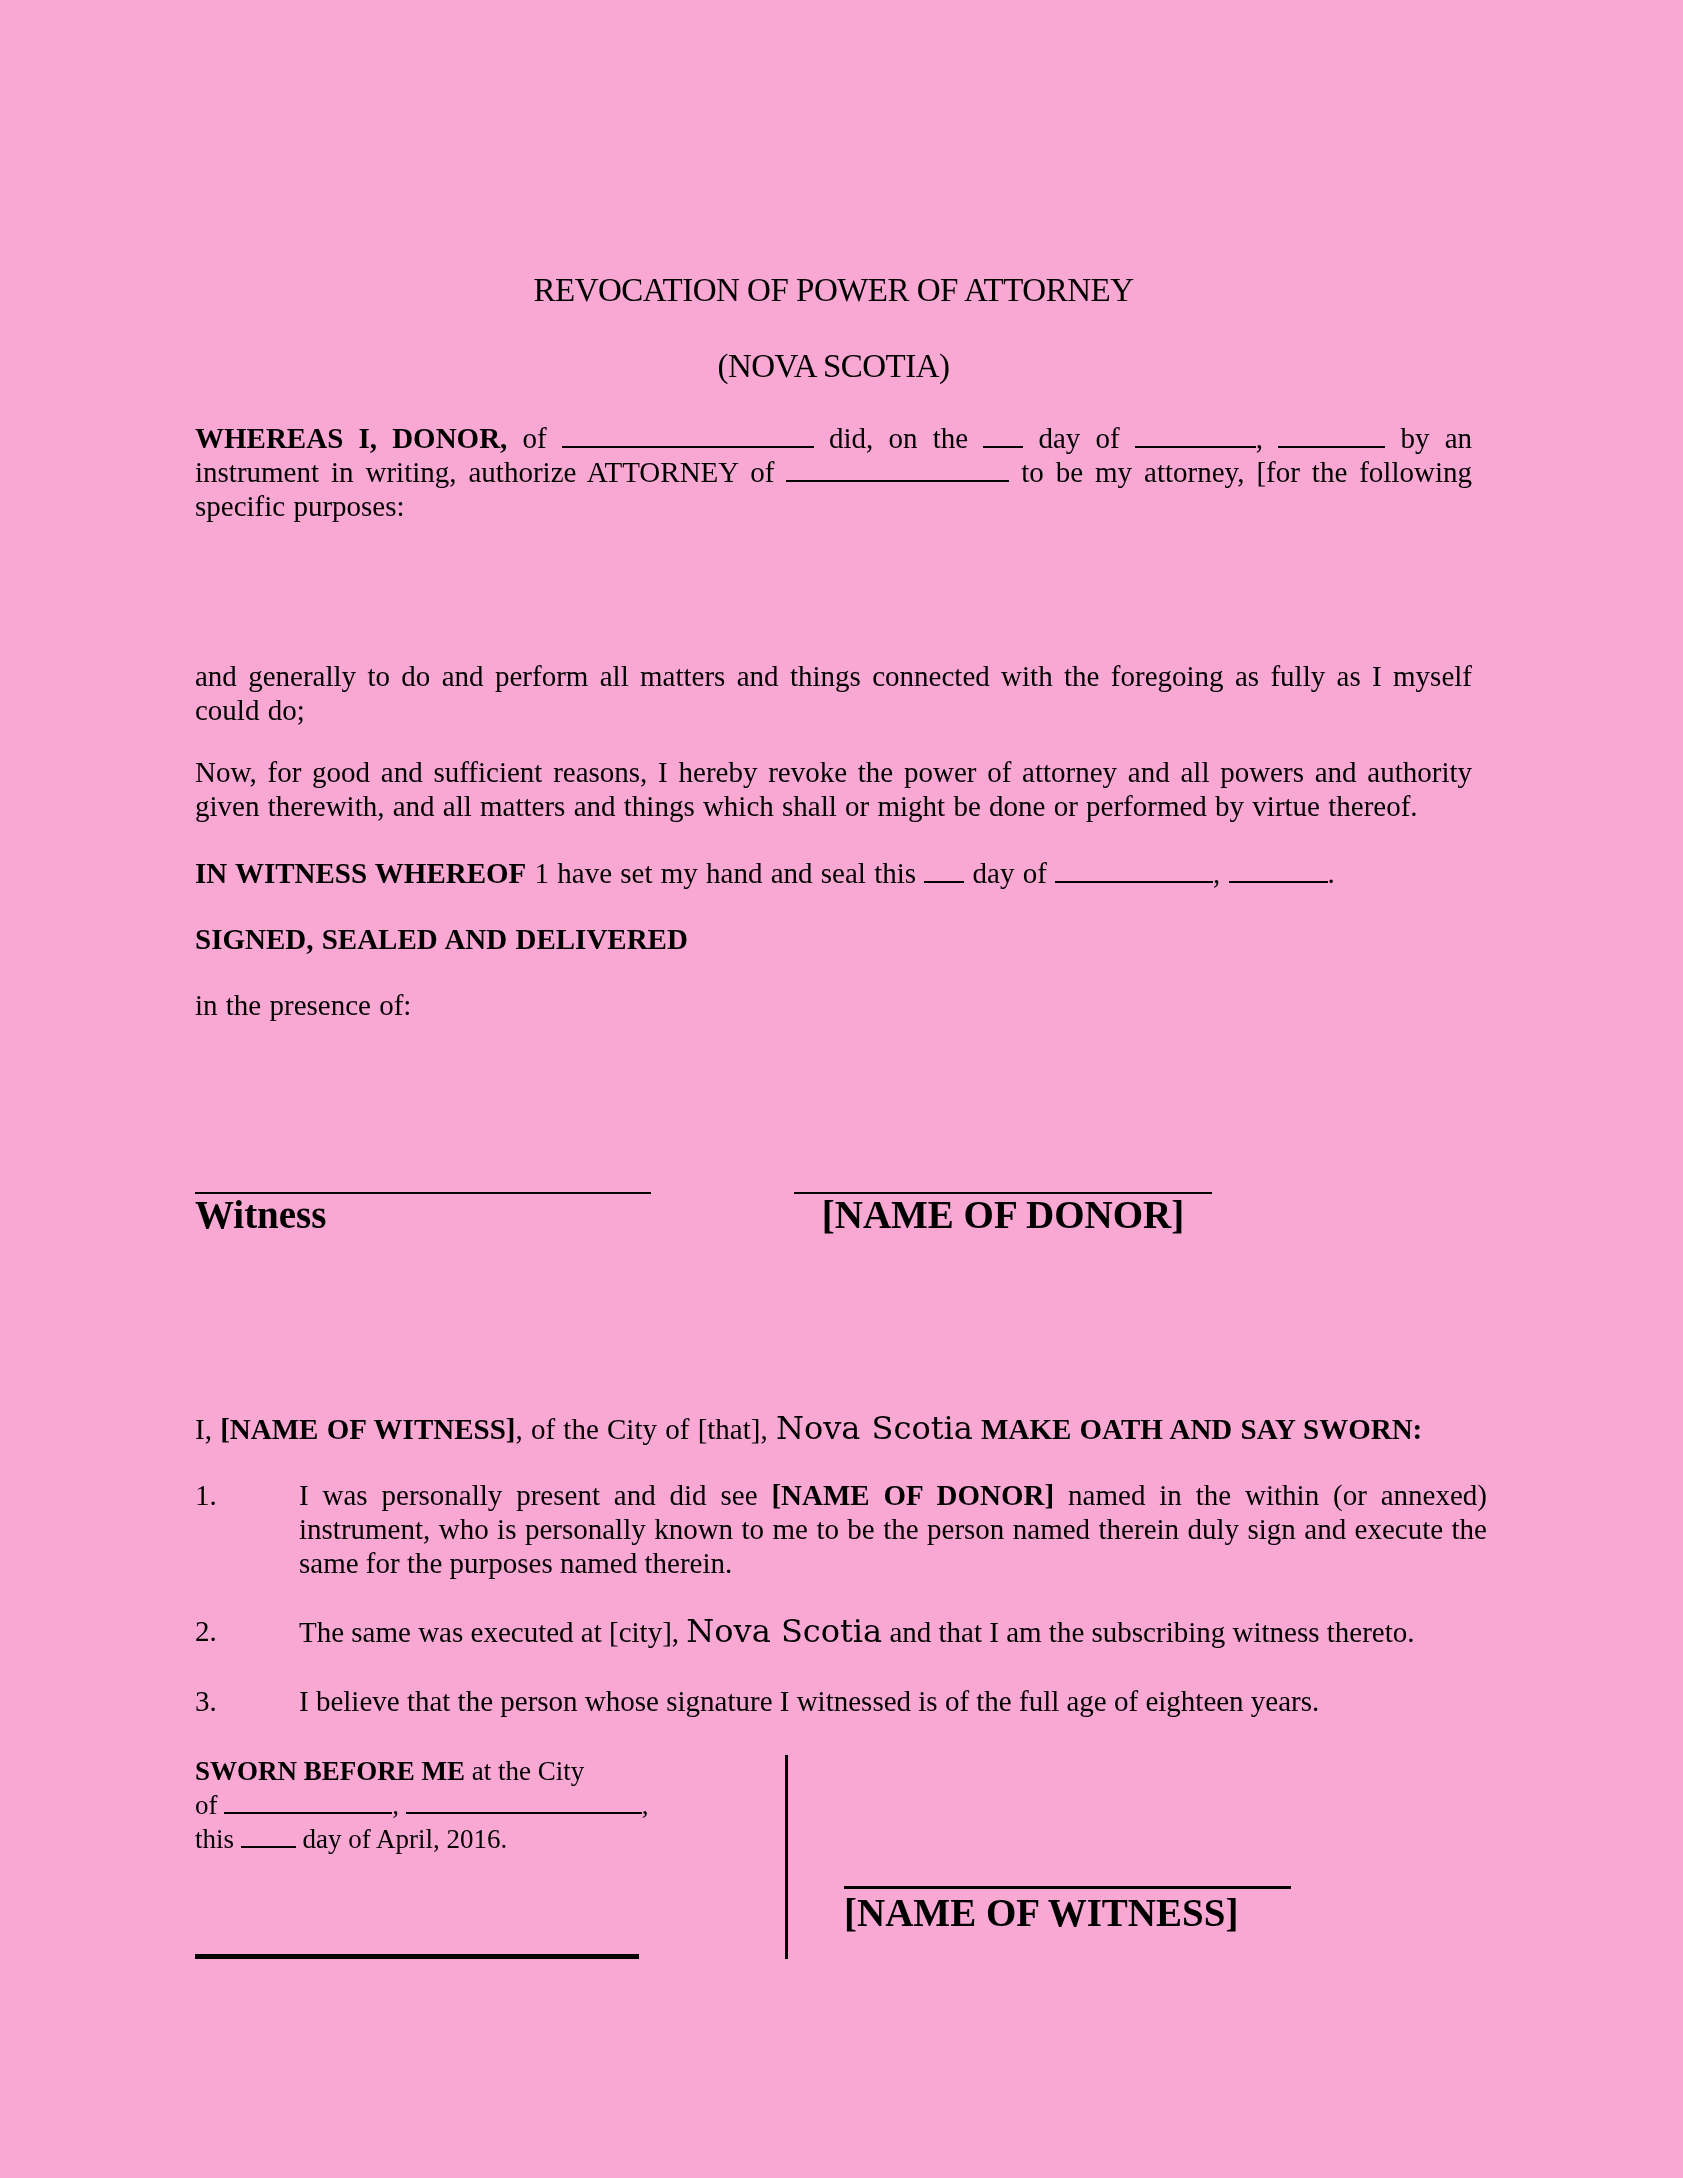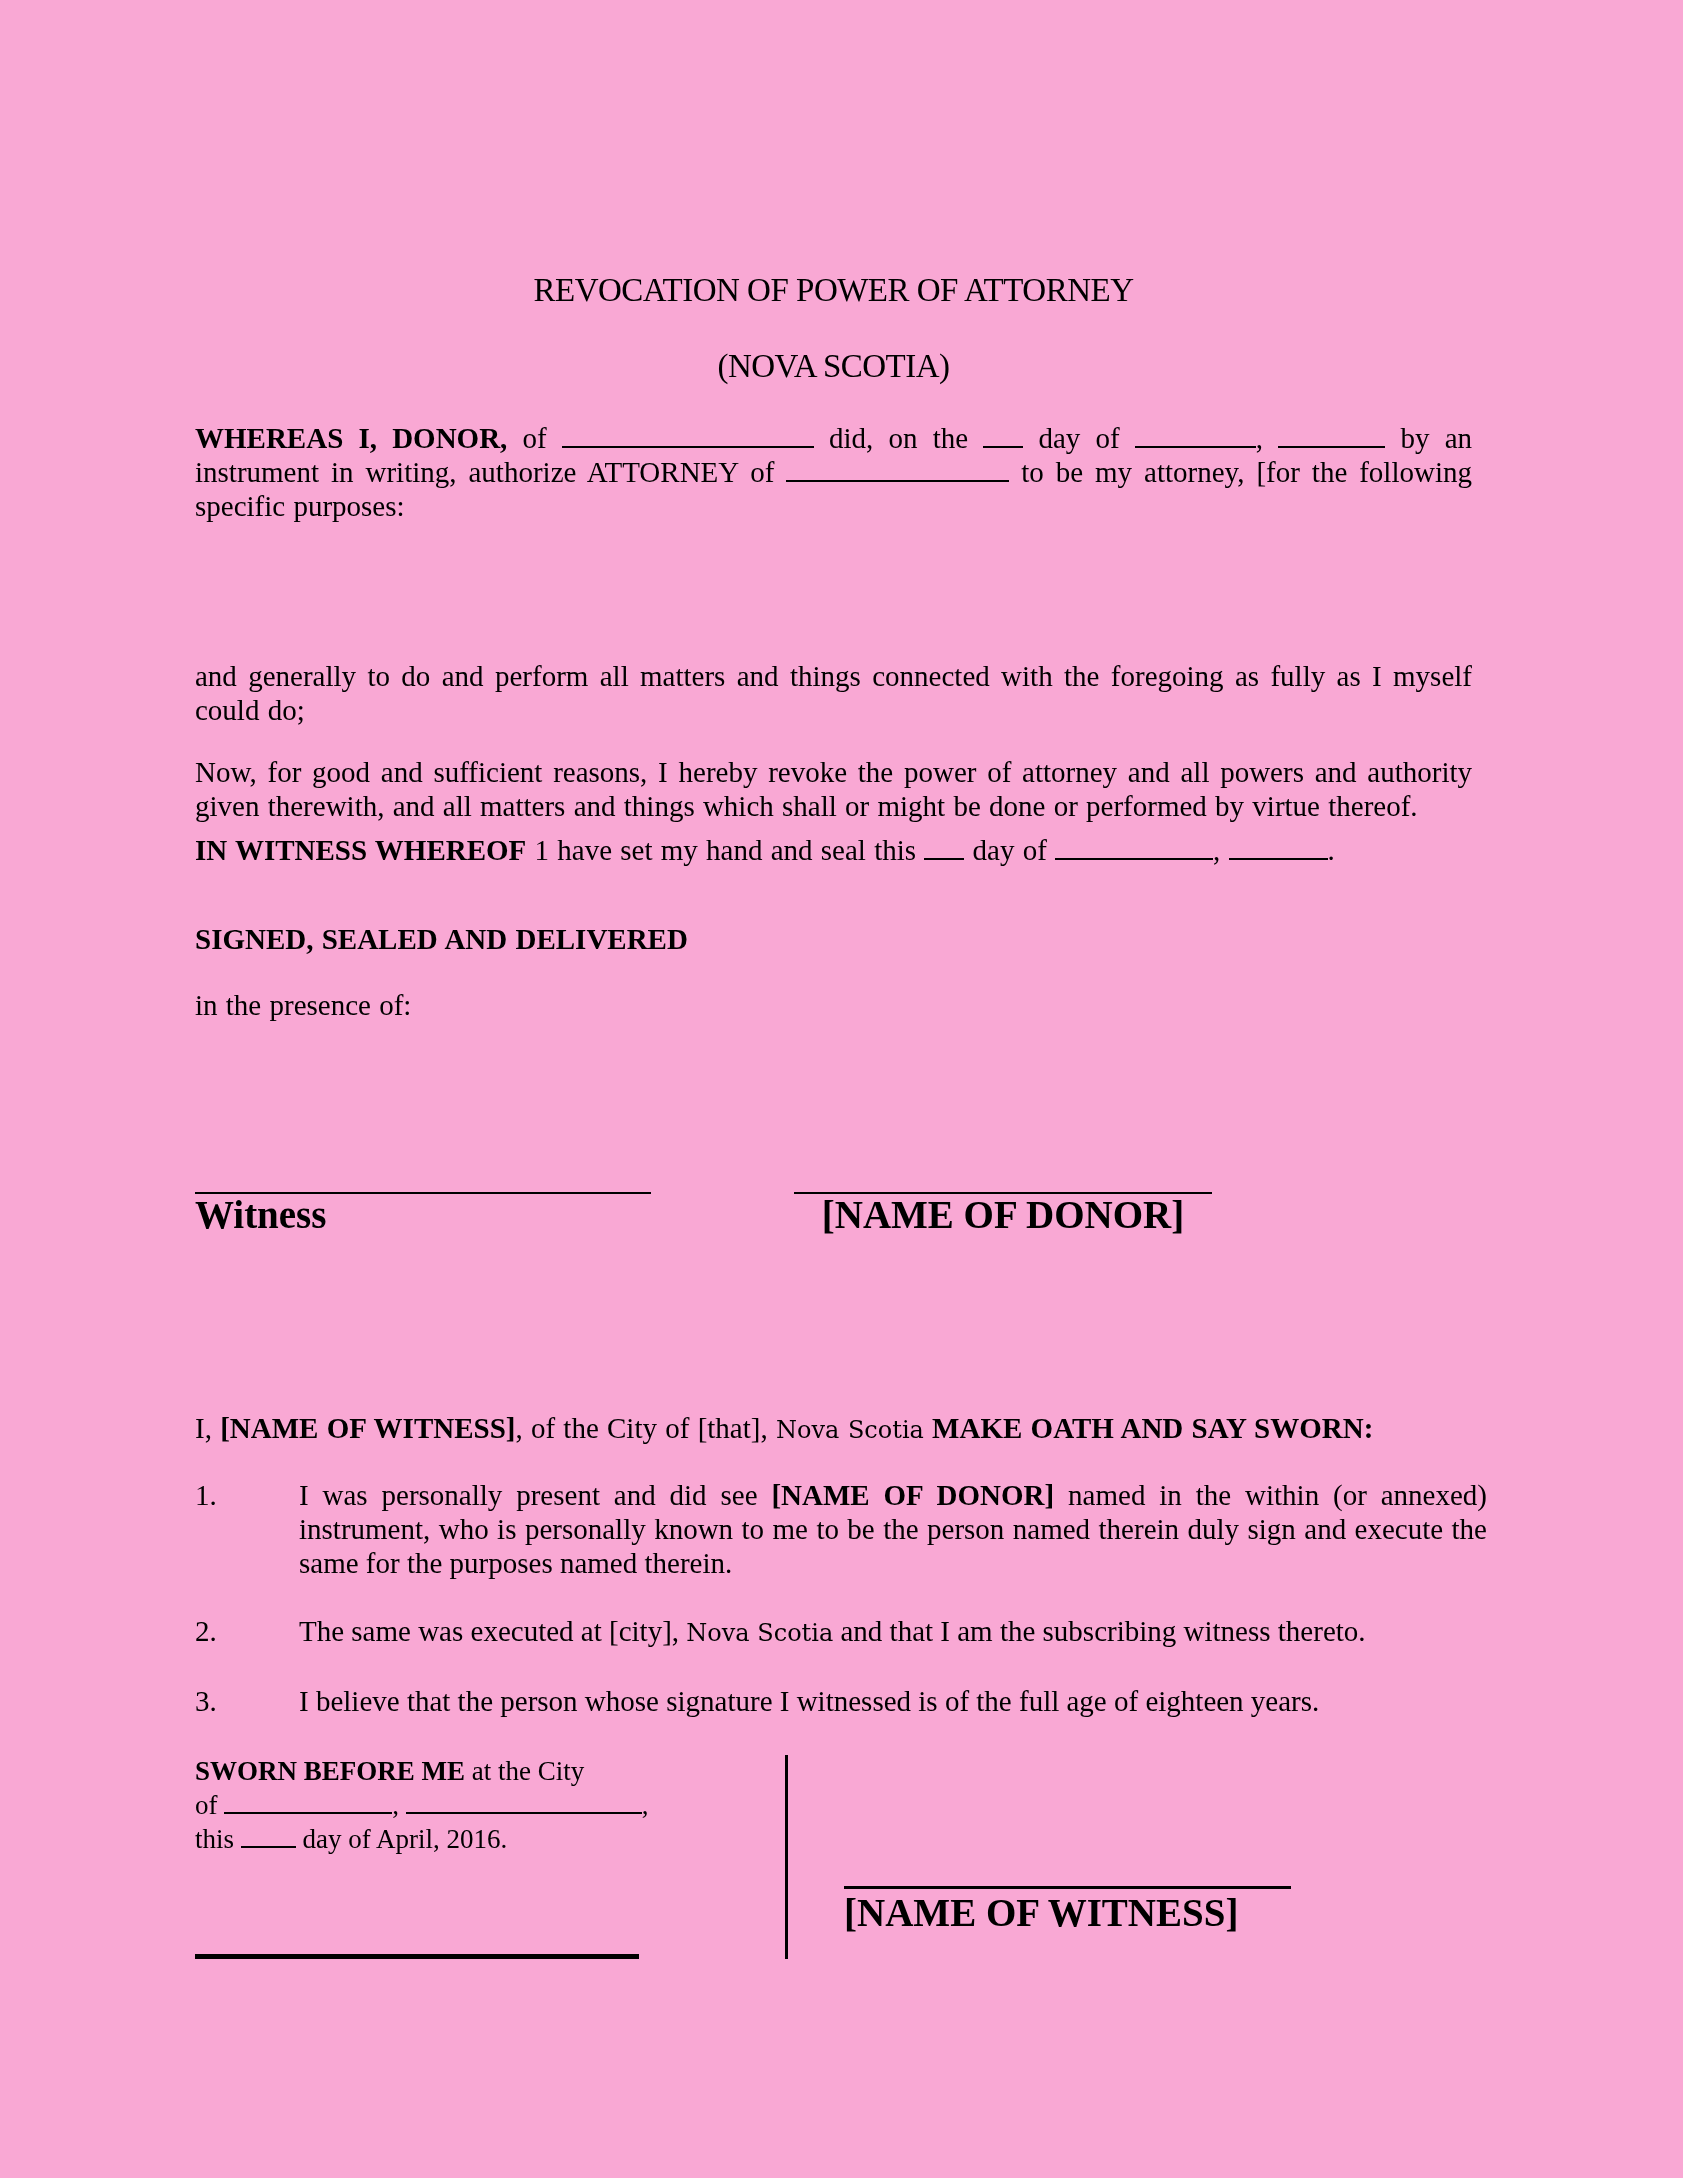--- a/index.html
+++ b/index.html
@@ -19,21 +19,21 @@
   .justify{text-align:justify;}
   .bold{font-weight:bold;}
   .heading{
     position:absolute;left:195px;width:1277px;
     text-align:center;
     font-size:33px;line-height:1.15;
     letter-spacing:-0.5px;
     white-space:nowrap;
   }
   .seg-bold{font-weight:bold;}
-  .seg-alt{font-family:"DejaVu Serif",serif;font-size:24px;}
+  .seg-alt{font-family:"DejaVu Serif",serif;font-size:32px;}
   .blank{
     display:inline-block;
     height:3px;
     border-bottom:2px solid #000;
     vertical-align:baseline;
   }
   .hline{position:absolute;background:#000;}
   .vline{position:absolute;background:#000;}
   .label{position:absolute;font-size:39px;line-height:34px;}
   .centerbox{text-align:center;}
@@ -50,21 +50,21 @@
   <div class="heading" style="top:272px">REVOCATION OF POWER OF ATTORNEY</div>
 
   <div class="heading" style="top:348px">(NOVA SCOTIA)</div>
 
   <div class="blk justify" style="top:421px"><span class="seg-bold">WHEREAS I, DONOR,</span><span> of </span><span class="blank" style="width: 252px;"></span><span> did, on the </span><span class="blank" style="width: 40px;"></span><span> day of </span><span class="blank" style="width: 121px;"></span><span>, </span><span class="blank" style="width: 107px;"></span><span> by an instrument in writing, authorize ATTORNEY of </span><span class="blank" style="width: 223px;"></span><span> to be my attorney, [for the following specific purposes:</span></div>
 
   <div class="blk justify" style="top:659px">and generally to do and perform all matters and things connected with the foregoing as fully as I myself could do;</div>
 
   <div class="blk justify" style="top:755px">Now, for good and sufficient reasons, I hereby revoke the power of attorney and all powers and authority given therewith, and all matters and things which shall or might be done or performed by virtue thereof.</div>
 
-  <div class="blk" style="top:833px"><span class="seg-bold">IN WITNESS WHEREOF</span><span> 1 have set my hand and seal this </span><span class="blank" style="width: 40px;"></span><span> day of </span><span class="blank" style="width: 158px;"></span><span>, </span><span class="blank" style="width: 99px;"></span><span>.</span></div>
+  <div class="blk" style="top:856px"><span class="seg-bold">IN WITNESS WHEREOF</span><span> 1 have set my hand and seal this </span><span class="blank" style="width: 40px;"></span><span> day of </span><span class="blank" style="width: 158px;"></span><span>, </span><span class="blank" style="width: 99px;"></span><span>.</span></div>
 
   <div class="blk bold" style="top:922px">SIGNED, SEALED AND DELIVERED</div>
 
   <div class="blk" style="top:988px">in the presence of:</div>
 
   <div class="hline" style="left:195px;top:1192px;width:456px;height:2px"></div>
   <div class="hline" style="left:794px;top:1192px;width:418px;height:2px"></div>
 
   <div class="label bold" style="left:195px;top:1198px">Witness</div>
   <div class="label bold centerbox" style="left:794px;top:1198px;width:418px">[NAME OF DONOR]</div>

